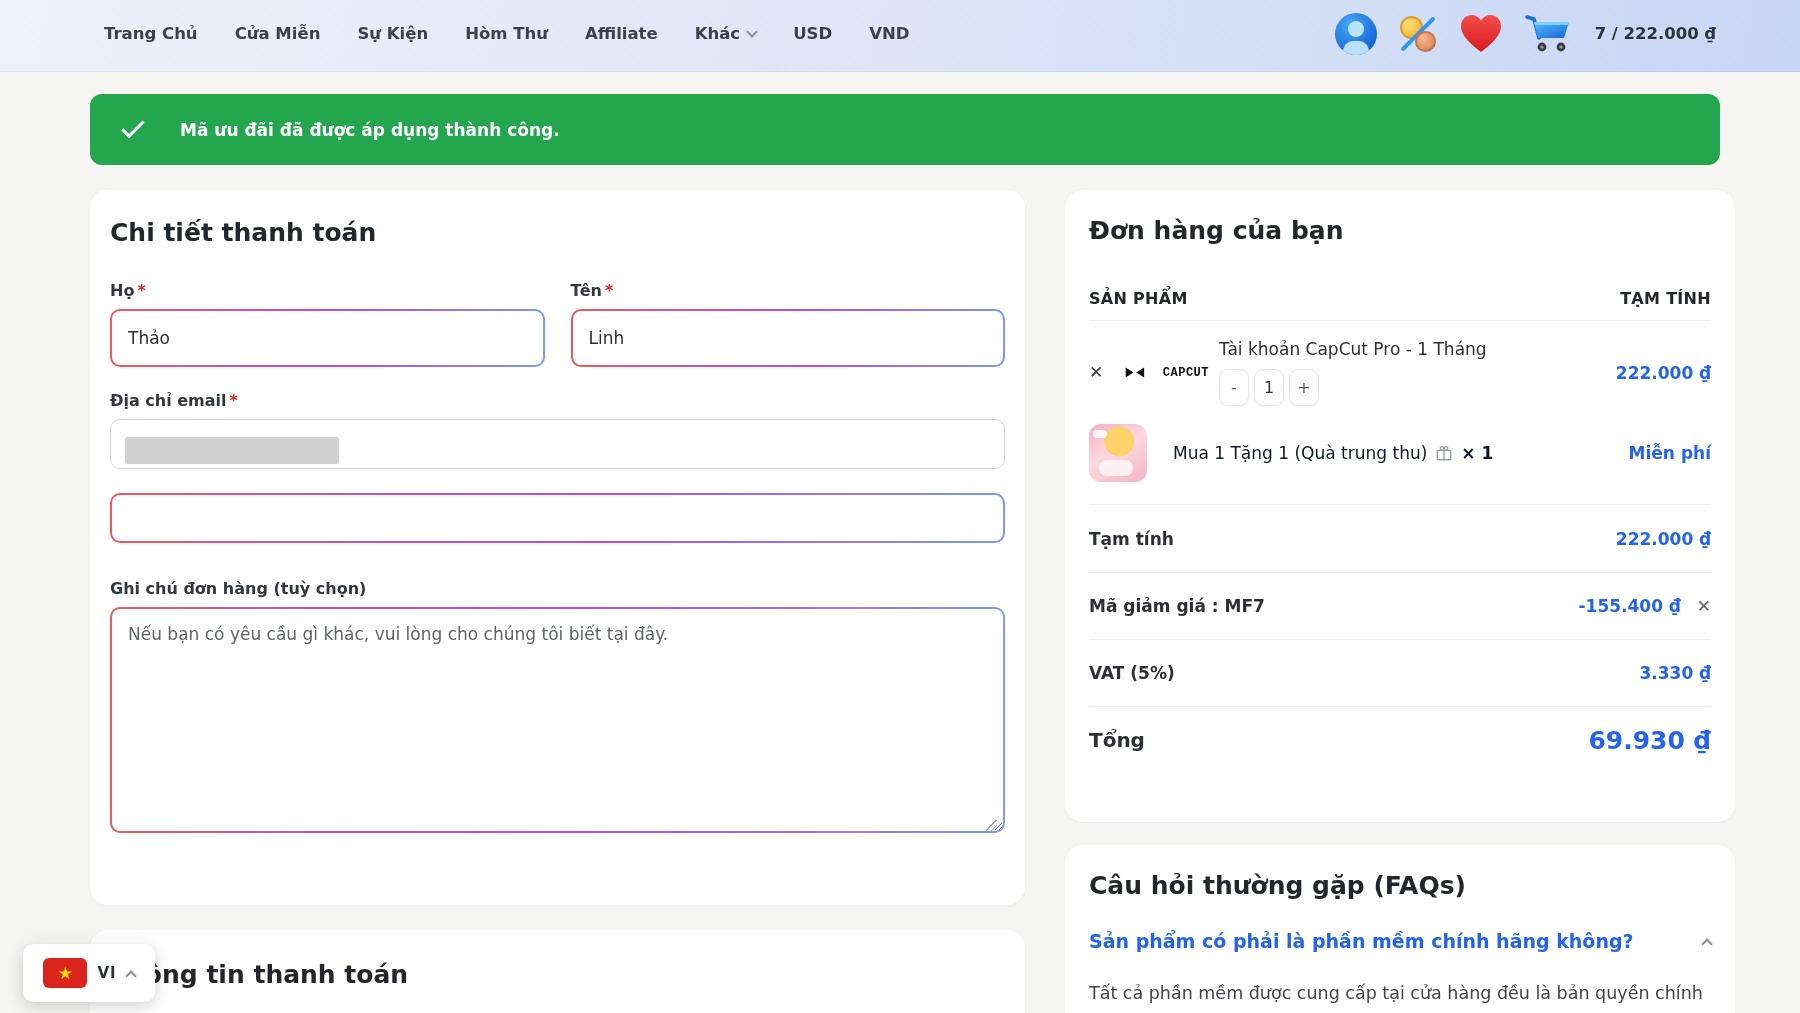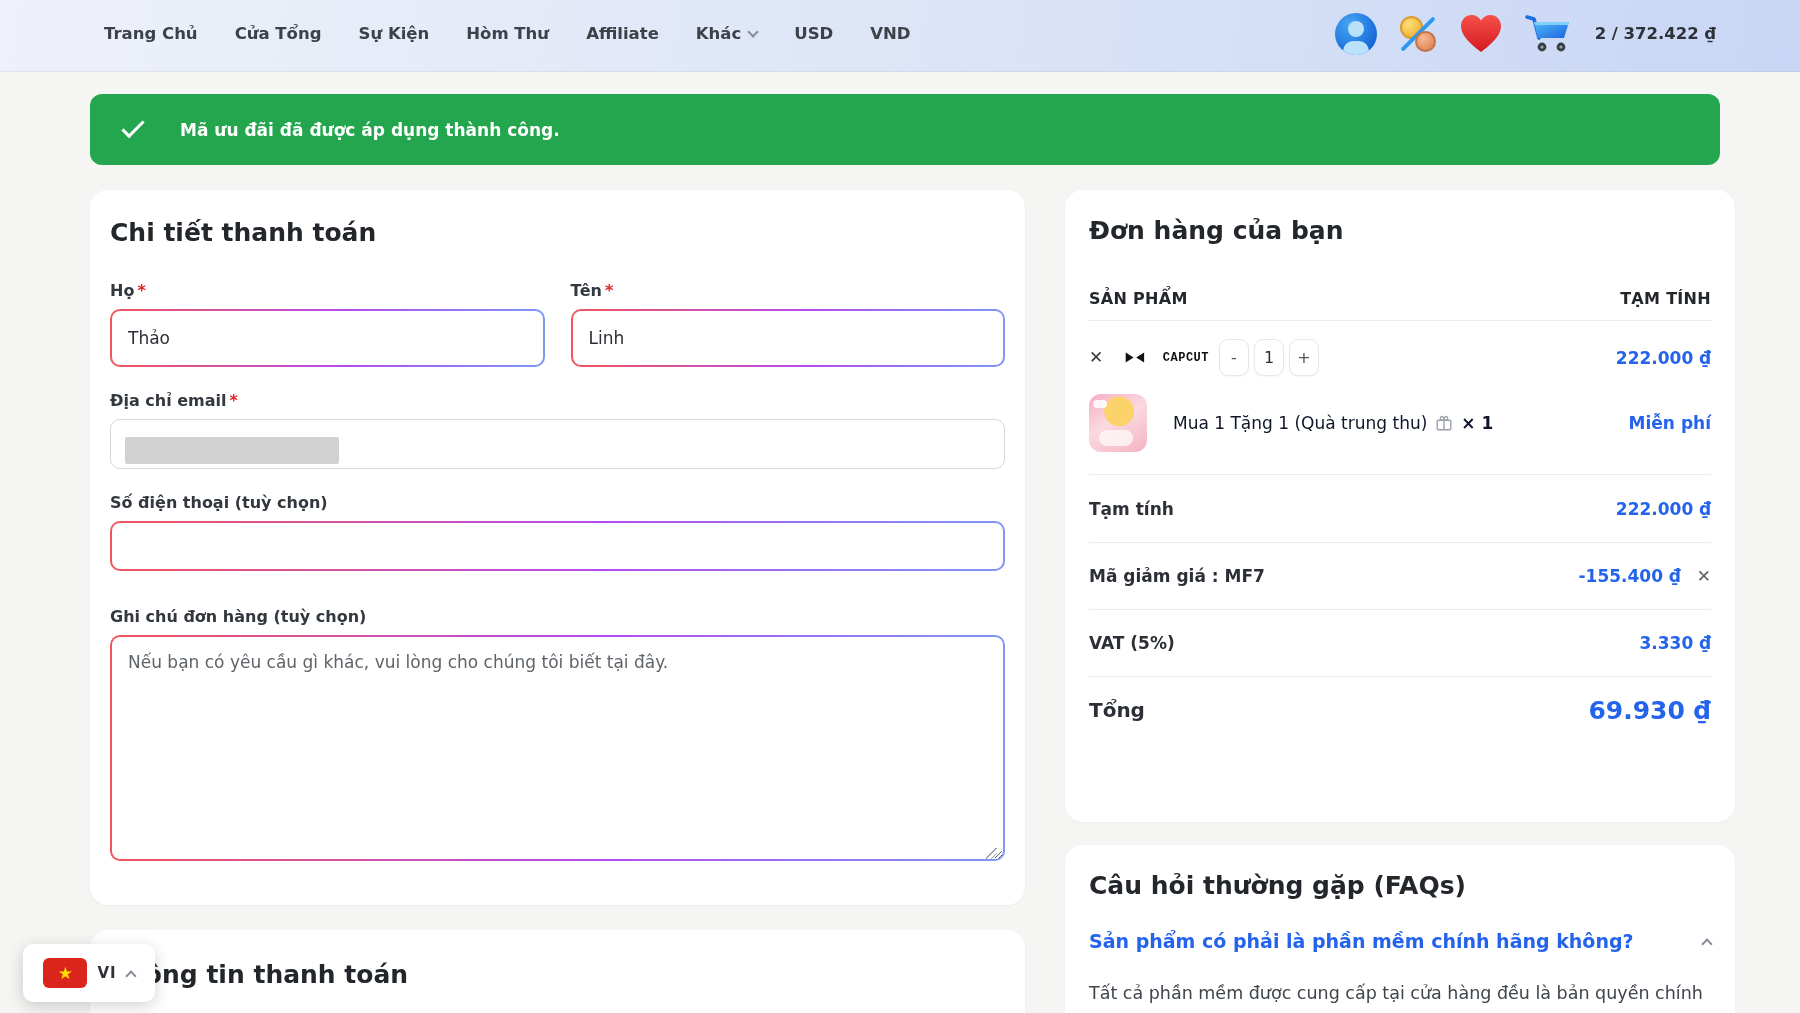--- a/index.html
+++ b/index.html
@@ -123,21 +123,21 @@
   .lang-code { font-size:15px; font-weight:700; color:#2f3338; letter-spacing:1px; }
 </style>
 </head>
 <body>
 
 <div class="page">
 
   <header class="nav">
     <nav class="nav-menu">
       <span class="nav-item">Trang Chủ</span>
-      <span class="nav-item">Cửa Tổng</span>
+      <span class="nav-item">Cửa Miễn</span>
       <span class="nav-item">Sự Kiện</span>
       <span class="nav-item">Hòm Thư</span>
       <span class="nav-item">Affiliate</span>
       <span class="nav-item">
           <span>Khác</span>
           <span class="chev down"></span>
         </span>
       <span class="nav-item">USD</span>
       <span class="nav-item">VND</span>
     </nav>
@@ -163,21 +163,21 @@
             </linearGradient>
           </defs>
         <path d="M4 5 L11 7 L16 26" stroke="#1d6fe0" stroke-width="3.6" fill="none" stroke-linecap="round" stroke-linejoin="round"></path>
         <path d="M11 10 H46 L41 26 H15 Z" fill="url(#cg)"></path>
         <path d="M11 10 H46 L45 13 H12 Z" fill="#7fd0fa"></path>
         <circle cx="19" cy="35" r="4.4" fill="#3a3f45"></circle>
           <circle cx="38" cy="35" r="4.4" fill="#3a3f45"></circle>
         <circle cx="19" cy="35" r="1.6" fill="#9aa0a6"></circle>
           <circle cx="38" cy="35" r="1.6" fill="#9aa0a6"></circle>
       </svg>
-      <span class="cart-text">2 / 372.422 ₫</span>
+      <span class="cart-text">7 / 222.000 ₫</span>
     </div>
   </header>
 
   <div class="alert">
     <span class="check-icon"></span>
     <span class="alert-msg">Mã ưu đãi đã được áp dụng thành công.</span>
   </div>
 
   <section class="card billing-card">
     <h2>Chi tiết thanh toán</h2>
@@ -190,21 +190,20 @@
         <label class="field-label"><span>Tên</span><span class="req">*</span></label>
         <input class="grad-border input-lg" type="text" value="Linh" style="">
       </div>
     </div>
     <div class="email-wrap">
       <label class="field-label"><span>Địa chỉ email</span><span class="req">*</span></label>
       <input class="plain-border input-md" type="text" value="" style="">
       <div class="redacted"></div>
     </div>
     <div class="phone-wrap">
-      <label class="field-label">Số điện thoại (tuỳ chọn)</label>
       <input class="grad-border input-md" type="text" value="" style="">
     </div>
     <div class="note-wrap">
       <label class="field-label">Ghi chú đơn hàng (tuỳ chọn)</label>
       <textarea class="grad-border note-area" placeholder="Nếu bạn có yêu cầu gì khác, vui lòng cho chúng tôi biết tại đây." style=""></textarea>
       <span class="resize-grip"></span>
     </div>
   </section>
 
   <section class="card payment-card">
@@ -221,20 +220,21 @@
     <div class="prod-row">
       <span class="x-btn">✕</span>
       <span class="capcut-logo">
         <svg width="26" height="15" viewBox="0 0 30 17">
           <path d="M1 1 L13 8.5 L1 16 Z" fill="#111"></path>
             <path d="M29 1 L17 8.5 L29 16 Z" fill="#111"></path>
         </svg>
         <span class="capcut-word">CAPCUT</span>
       </span>
       <div>
+        <div class="prod-name">Tài khoản CapCut Pro - 1 Tháng</div>
         <div class="stepper">
           <span class="step-btn">-</span>
           <span class="step-val">1</span>
           <span class="step-btn">+</span>
         </div>
       </div>
       <span class="price-blue">222.000 ₫</span>
     </div>
 
     <div class="gift-row">

